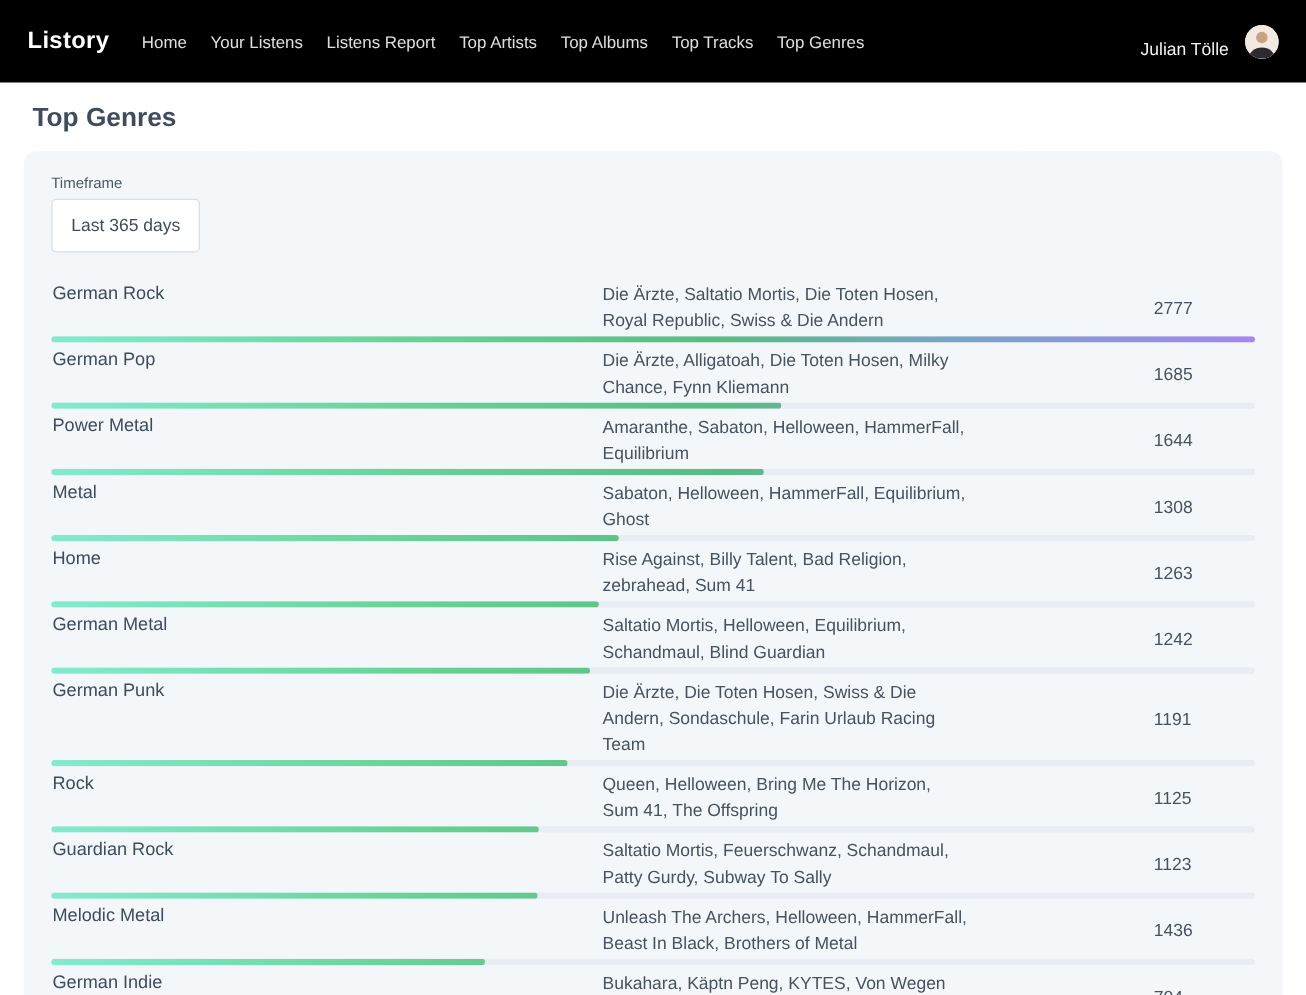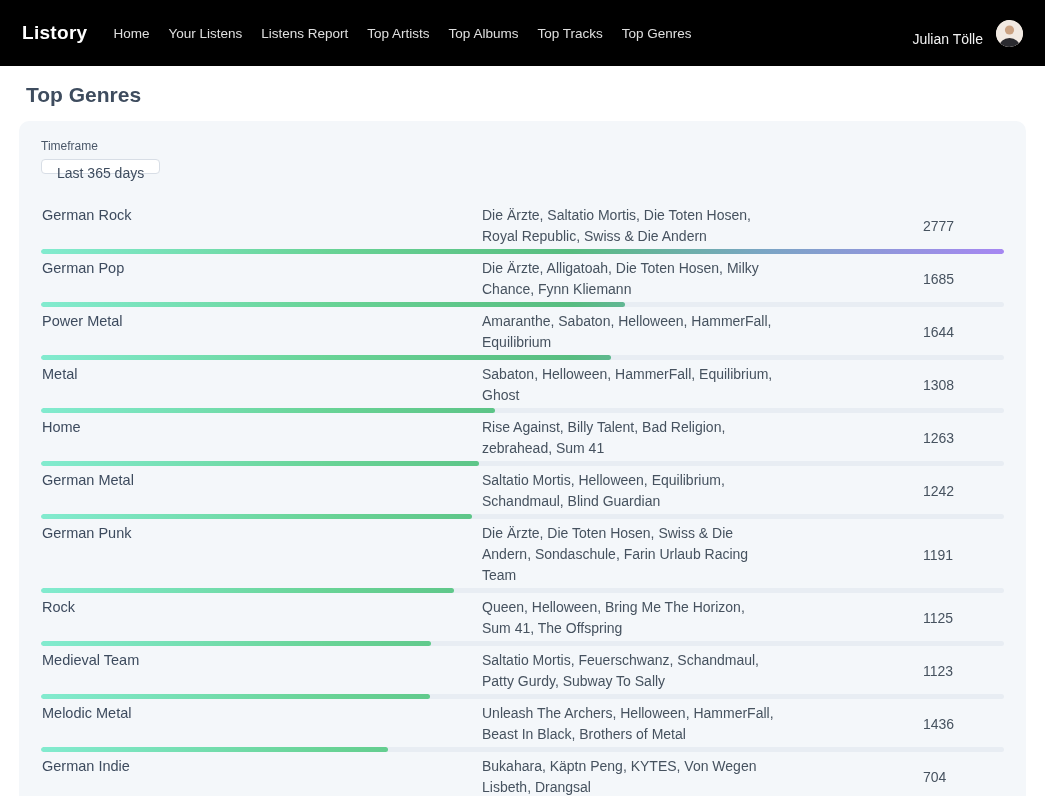--- a/index.html
+++ b/index.html
@@ -21,21 +21,21 @@
 
   
   .page { padding: 17px 19px 0 19px; }
   .page-title { font-size: 21px; font-weight: 600; color: #3e4c5e; margin: 0 0 14px 7px; }
 
   .card { background: #f4f7fa; border-radius: 10px; padding: 18px 22px; height: 700px; }
 
   .tf-label { font-size: 12px; color: #4a5768; margin-bottom: 6px; }
   .tf-button { display: inline-block; background: #ffffff; border: 1px solid #d8dee6;
     border-radius: 4px; padding: 5px 15px 6px; font-size: 14px; color: #3e4c5e;
-    font-family: inherit; cursor: pointer; height: 15px; line-height: 17px; }
+    font-family: inherit; cursor: pointer; height: 43px; line-height: 17px; }
 
   .genre-table { margin-top: 19px; }
   .grow { }
   .rc { display: grid; grid-template-columns: 441px 292px 1fr; padding: 4px 0 2px; }
   .g-name { font-size: 14.5px; font-weight: 400; color: #3d4b5e; line-height: 21px;
     padding-left: 1px; }
   .g-artists { font-size: 14px; color: #46525f; line-height: 21px; max-width: 292px; }
   .g-count { align-self: center; font-size: 14px; color: #46525f; padding-left: 149px; }
   .bar-track { height: 5px; width: 100%; background: #e8edf3; border-radius: 3px;
     position: relative; overflow: hidden; }
@@ -166,21 +166,21 @@
       <div class="g-artists">Queen, Helloween, Bring Me The Horizon, Sum 41, The Offspring</div>
       <div class="g-count">1125</div>
     </div>
     <div class="bar-track">
       <div class="bar-fill" style="width: 40.5113%; background-image: linear-gradient(90deg, rgb(130, 235, 207) 0%, rgb(104, 211, 149) 30%, rgb(87, 189, 128) 55%, rgb(122, 165, 196) 75%, rgb(166, 135, 242) 100%); background-size: 246.844% 100%;"></div>
     </div>
   </div>
 
   <div class="grow">
     <div class="rc">
-      <div class="g-name">Medieval Team</div>
+      <div class="g-name">Guardian Rock</div>
       <div class="g-artists">Saltatio Mortis, Feuerschwanz, Schandmaul, Patty Gurdy, Subway To Sally</div>
       <div class="g-count">1123</div>
     </div>
     <div class="bar-track">
       <div class="bar-fill" style="width: 40.4393%; background-image: linear-gradient(90deg, rgb(130, 235, 207) 0%, rgb(104, 211, 149) 30%, rgb(87, 189, 128) 55%, rgb(122, 165, 196) 75%, rgb(166, 135, 242) 100%); background-size: 247.284% 100%;"></div>
     </div>
   </div>
 
   <div class="grow">
     <div class="rc">

